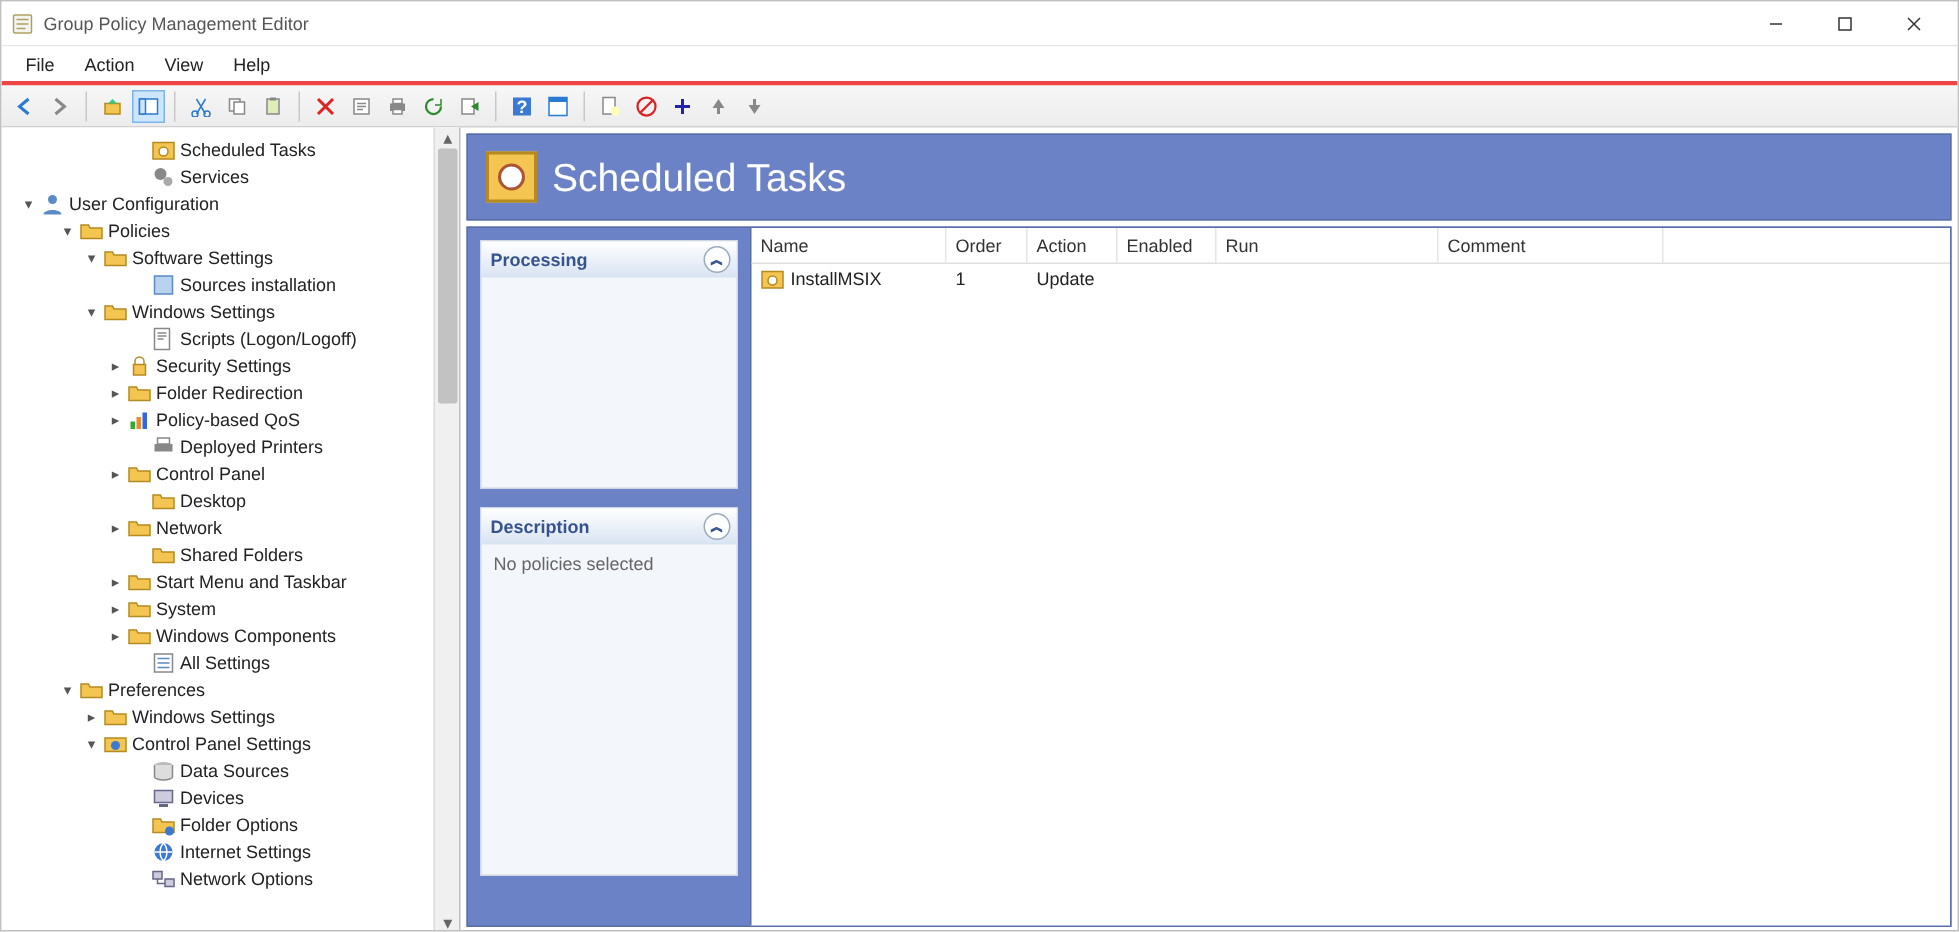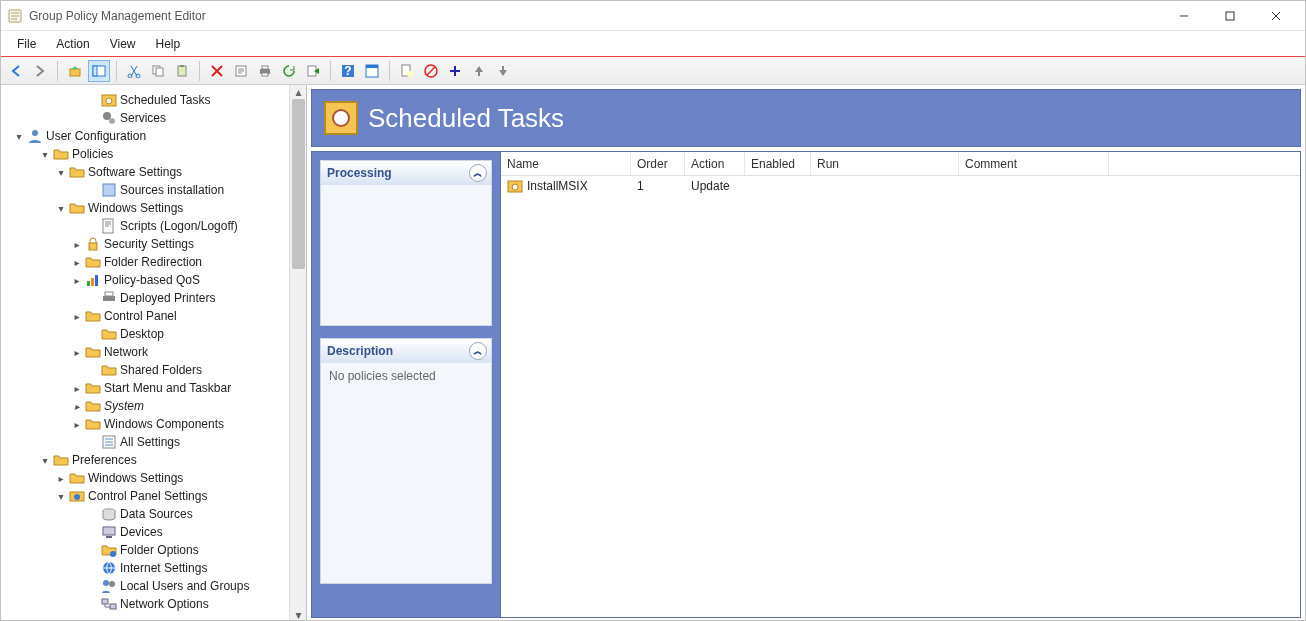--- a/index.html
+++ b/index.html
@@ -4,21 +4,21 @@
 <style>
   * { box-sizing: border-box; margin: 0; padding: 0; font-family: "Segoe UI", Tahoma, sans-serif; font-size: 12px; }
   body { width: 1306px; height: 621px; background: #fff; overflow: hidden; border: 1px solid #c0c0c0; }
   
   .titlebar { height: 30px; background: #fff; display: flex; align-items: center; padding: 0 6px; border-bottom: 1px solid #e6e6e6; }
   .titlebar .app-icon { width:16px; height:16px; margin-right:6px; color:#c08b2c; }
   .titlebar .title { color:#555; flex:1; }
   .wincontrols { display:flex; height:30px; }
   .wincontrols .btn { width:46px; display:flex; align-items:center; justify-content:center; color:#555; }
   
-  .menubar { height:26px; display:flex; align-items:center; padding:0 6px; background:#fff; border-bottom:1px solid #ef4444; }
+  .menubar { height:26px; display:flex; align-items:center; padding:0 6px; background:#fff; border-bottom:3px solid #ef4444; }
   .menubar .item { padding:4px 10px; color:#222; }
   
   .toolbar { height:28px; background:linear-gradient(#f7f7f7,#ececec); border-bottom:1px solid #d0d0d0; display:flex; align-items:center; padding:0 4px; gap:2px; }
   .tool { width:22px; height:22px; display:flex; align-items:center; justify-content:center; border:1px solid transparent; }
   .tool.sel { border:1px solid #7eb4ea; background:#cde6ff; }
   .sep { width:1px; height:20px; background:#c8c8c8; margin:0 4px; }
   
   .main { display:flex; height: calc(621px - 30px - 26px - 28px); }
   .tree-pane { width:306px; border-right:1px solid #c0c0c0; position:relative; overflow:hidden; background:#fff; }
   .tree-wrap { height:100%; overflow:hidden; padding-top:6px; }
@@ -371,21 +371,21 @@
         </div>
         <div class="tree-row" style="padding-left: 70px;">
           <span class="caret right"></span>
           <span class="ticon">
             <svg width="16" height="16">
               <path d="M1 4h5l1 2h8v7H1z" class="folder-closed"></path>
             </svg>
           </span>
           <span class="label">Start Menu and Taskbar</span>
         </div>
-        <div class="tree-row" style="padding-left: 70px; font-style: italic;">
+        <div class="tree-row" style="padding-left: 70px;">
           <span class="caret right"></span>
           <span class="ticon">
             <svg width="16" height="16">
               <path d="M1 4h5l1 2h8v7H1z" class="folder-closed"></path>
             </svg>
           </span>
           <span class="label">System</span>
         </div>
         <div class="tree-row" style="padding-left: 70px;">
           <span class="caret right"></span>
@@ -466,31 +466,20 @@
         </div>
         <div class="tree-row" style="padding-left: 86px;">
           <span class="caret none"></span>
           <span class="ticon">
             <svg width="16" height="16">
               <circle cx="8" cy="8" r="6" fill="#3a7ad2"></circle>
               <path d="M2 8h12M8 2c3 3 3 9 0 12M8 2c-3 3-3 9 0 12" fill="none" stroke="#fff"></path>
             </svg>
           </span>
           <span class="label">Internet Settings</span>
-        </div>
-        <div class="tree-row" style="padding-left: 86px;">
-          <span class="caret none"></span>
-          <span class="ticon">
-            <svg width="16" height="16">
-              <circle cx="5" cy="5" r="3" fill="#5b8bc4"></circle>
-              <circle cx="11" cy="6" r="3" fill="#888"></circle>
-              <path d="M1 15c0-3 8-3 8 0z" fill="#5b8bc4"></path>
-            </svg>
-          </span>
-          <span class="label">Local Users and Groups</span>
         </div>
         <div class="tree-row" style="padding-left: 86px;">
           <span class="caret none"></span>
           <span class="ticon">
             <svg width="16" height="16">
               <rect x="1" y="3" width="6" height="5" fill="#ccd" stroke="#668"></rect>
               <rect x="9" y="8" width="6" height="5" fill="#ccd" stroke="#668"></rect>
               <path d="M4 8v3h5" fill="none" stroke="#668"></path>
             </svg>
           </span>

